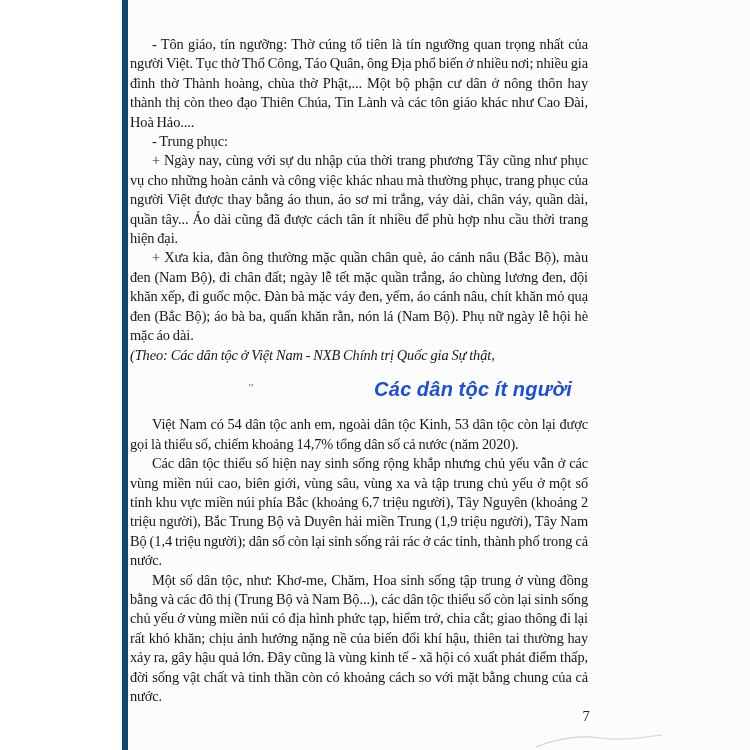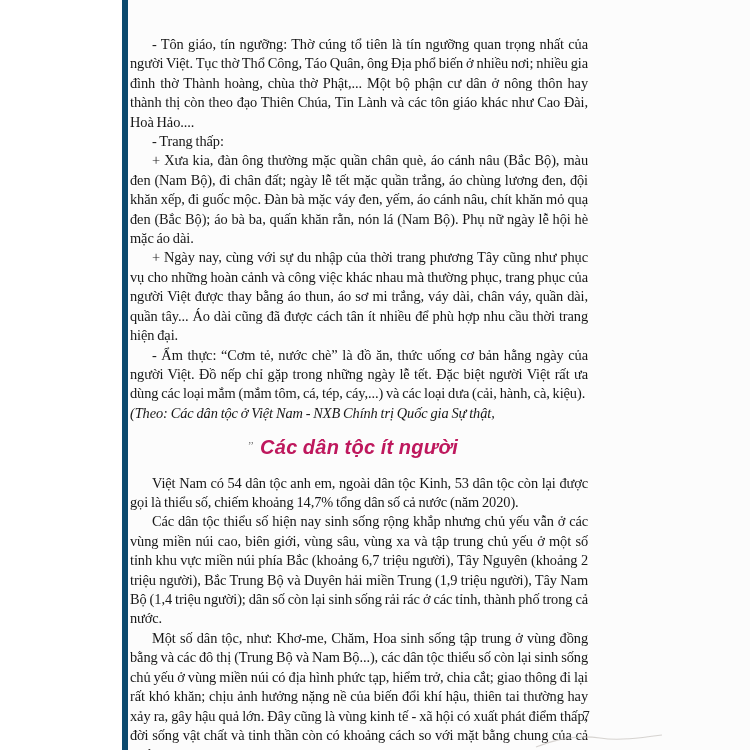--- a/index.html
+++ b/index.html
@@ -36,27 +36,27 @@
     font-style:italic;
     margin:0 -10px 0 0;
     line-height:18.5px;
   }
   .heading-row{
     position:relative;
     margin:9px 0 5px 0;
   }
   .section-heading{
     margin:16px;
-    text-align:center;
+    text-align:right;
     font-family:"Liberation Sans","DejaVu Sans",sans-serif;
     font-weight:bold;
     font-style:italic;
     font-size:20px;
     letter-spacing:0.3px;
-    color:#be185d;
+    color:#1d4ed8;
   }
   .artifact-mark{
     position:absolute;
     left:118px;top:-2px;
     font-size:10px;
     color:#555;
     font-style:normal;
   }
   .page-number{
     position:absolute;
@@ -72,24 +72,23 @@
   }
 </style>
 </head>
 <body>
 
 <div class="scan-area">
 
   <div class="text-block">
 
     <p class="para">- Tôn giáo, tín ngưỡng: Thờ cúng tổ tiên là tín ngưỡng quan trọng nhất của người Việt. Tục thờ Thổ Công, Táo Quân, ông Địa phổ biến ở nhiều nơi; nhiều gia đình thờ Thành hoàng, chùa thờ Phật,... Một bộ phận cư dân ở nông thôn hay thành thị còn theo đạo Thiên Chúa, Tin Lành và các tôn giáo khác như Cao Đài, Hoà Hảo....</p>
-    <p class="para">- Trang thấp:</p>
+    <p class="para">- Trung phục:</p>
+    <p class="para">+ Ngày nay, cùng với sự du nhập của thời trang phương Tây cũng như phục vụ cho những hoàn cảnh và công việc khác nhau mà thường phục, trang phục của người Việt được thay bằng áo thun, áo sơ mi trắng, váy dài, chân váy, quần dài, quần tây... Áo dài cũng đã được cách tân ít nhiều để phù hợp nhu cầu thời trang hiện đại.</p>
     <p class="para">+ Xưa kia, đàn ông thường mặc quần chân què, áo cánh nâu (Bắc Bộ), màu đen (Nam Bộ), đi chân đất; ngày lễ tết mặc quần trắng, áo chùng lương đen, đội khăn xếp, đi guốc mộc. Đàn bà mặc váy đen, yếm, áo cánh nâu, chít khăn mỏ quạ đen (Bắc Bộ); áo bà ba, quấn khăn rằn, nón lá (Nam Bộ). Phụ nữ ngày lễ hội hè mặc áo dài.</p>
-    <p class="para">+ Ngày nay, cùng với sự du nhập của thời trang phương Tây cũng như phục vụ cho những hoàn cảnh và công việc khác nhau mà thường phục, trang phục của người Việt được thay bằng áo thun, áo sơ mi trắng, váy dài, chân váy, quần dài, quần tây... Áo dài cũng đã được cách tân ít nhiều để phù hợp nhu cầu thời trang hiện đại.</p>
-    <p class="para">- Ẩm thực: “Cơm tẻ, nước chè” là đồ ăn, thức uống cơ bản hằng ngày của người Việt. Đồ nếp chỉ gặp trong những ngày lễ tết. Đặc biệt người Việt rất ưa dùng các loại mắm (mắm tôm, cá, tép, cáy,...) và các loại dưa (cải, hành, cà, kiệu).</p>
 
     <div class="attribution">
       <div>(Theo: Các dân tộc ở Việt Nam - NXB Chính trị Quốc gia Sự thật,</div>
     </div>
 
     <div class="heading-row">
       <span class="artifact-mark">’’</span>
       <h2 class="section-heading">Các dân tộc ít người</h2>
     </div>
 

